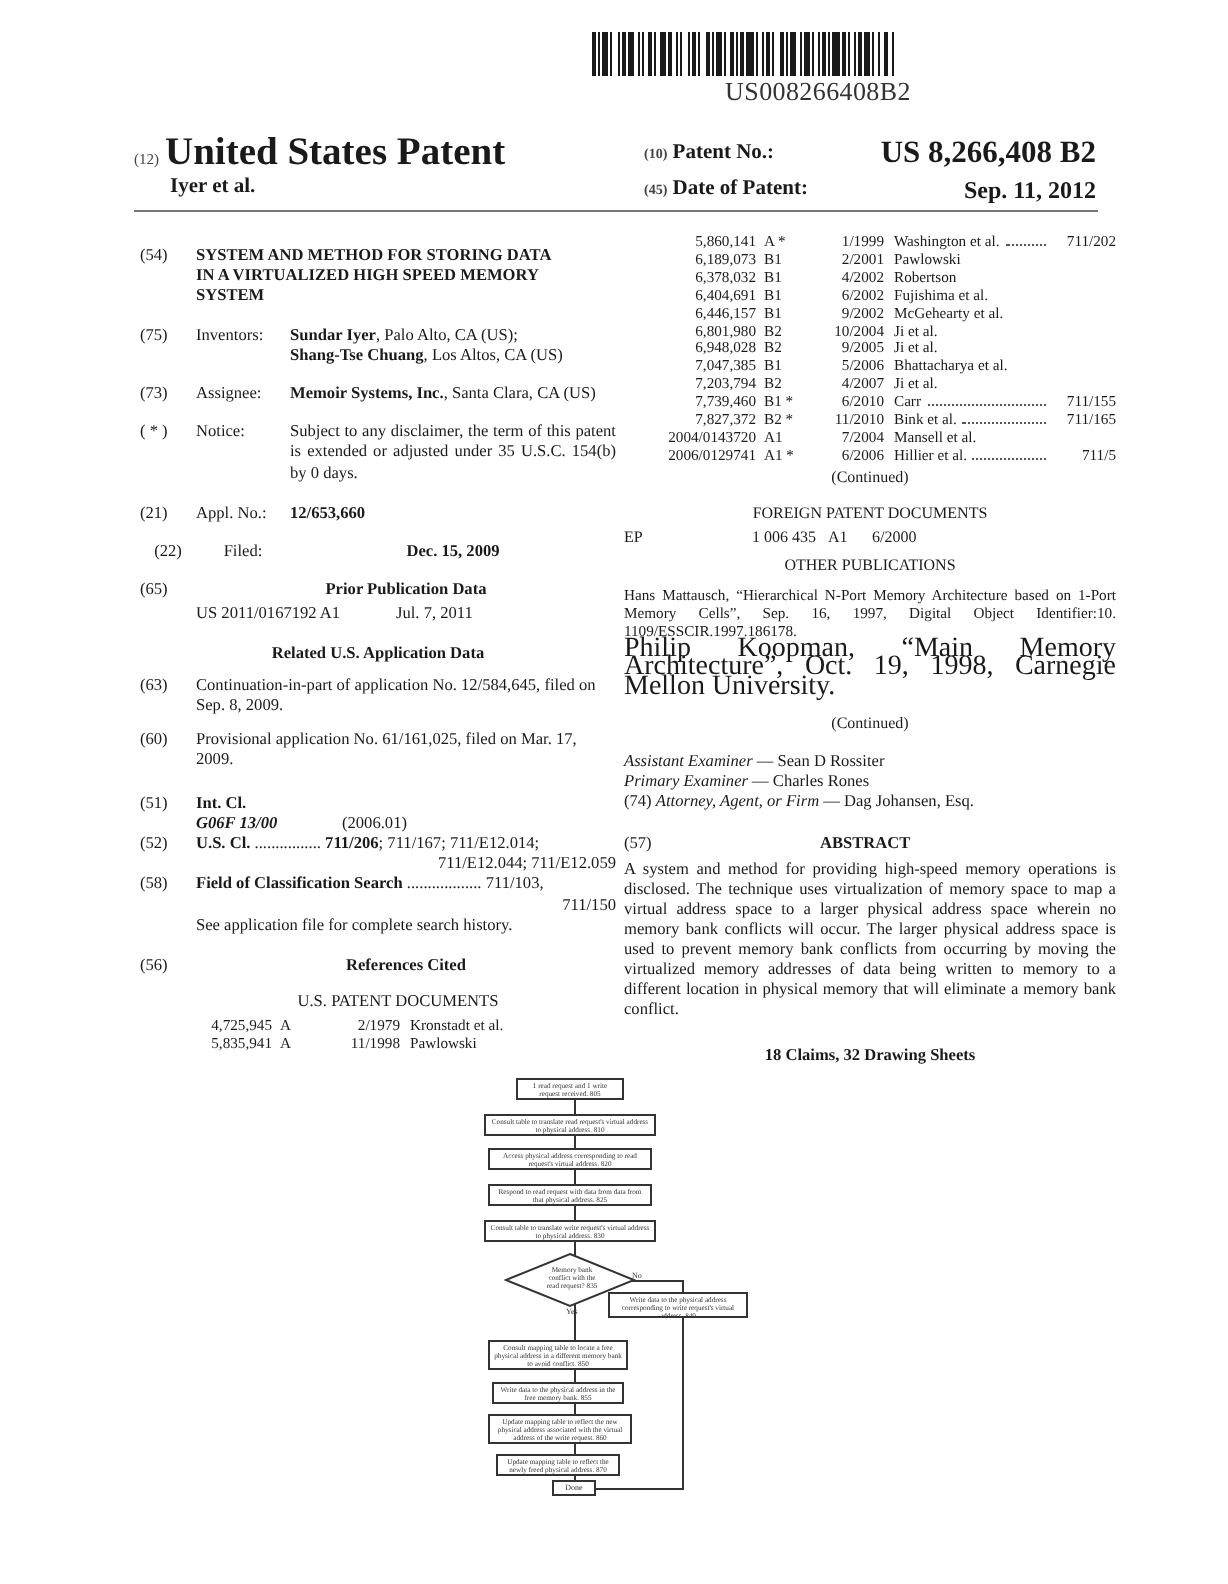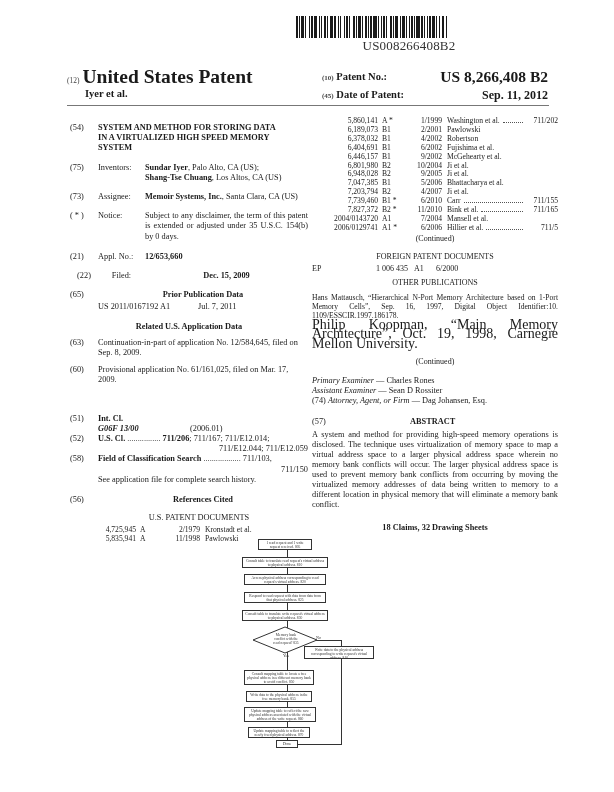--- a/index.html
+++ b/index.html
@@ -216,25 +216,25 @@
 
   <div class="row" style="margin-top:6px;justify-content:center;">
     <span class="code">(63)</span>
     <span class="val">Continuation-in-part of application No. 12/584,645, filed on Sep. 8, 2009.</span>
   </div>
   <div class="row" style="margin-top:7px;">
     <span class="code">(60)</span>
     <span class="val">Provisional application No. 61/161,025, filed on Mar. 17, 2009.</span>
   </div>
 
-  <div class="row" style="margin-top:28px;">
+  <div class="row" style="margin-top:11px;">
     <span class="code">(51)</span>
     <span class="val">
       <div class="bold">Int. Cl.</div>
-      <div><b class="ital" style="display:inline-block;width:92px;">G06F 13/00</b><span>(2006.01)</span></div>
+      <div><b class="ital" style="display:inline-block;width:73px;">G06F 13/00</b><span>(2006.01)</span></div>
     </span>
   </div>
   <div class="row">
     <span class="code">(52)</span>
     <span class="val">
       <div><b>U.S. Cl.</b> <span>................</span> <b>711/206</b><span>; 711/167; 711/E12.014;</span></div>
       <div style="text-align:right;">711/E12.044; 711/E12.059</div>
     </span>
   </div>
   <div class="row">
@@ -406,22 +406,22 @@
     <span style="width:22px;">A1</span>
     <span>6/2000</span>
   </div>
 
   <div class="center" style="margin-top:5px;">OTHER PUBLICATIONS</div>
   <div class="justify" style="margin-top:5px; font-size:7.6px; line-height:9.2px;">Hans Mattausch, “Hierarchical N-Port Memory Architecture based on 1-Port Memory Cells”, Sep. 16, 1997, Digital Object Identifier:10. 1109/ESSCIR.1997.186178.</div>
   <div class="justify" style="font-size:14px; line-height:9.2px;">Philip Koopman, “Main Memory Architecture”, Oct. 19, 1998, Carnegie Mellon University.</div>
   <div class="center" style="margin-top:9px;">(Continued)</div>
 
   <div style="margin-top:10px; font-size:8.3px; line-height:10.2px;">
+    <div><i>Assistant Examiner</i><span> — Sean D Rossiter</span></div>
     <div><i>Primary Examiner</i><span> — Charles Rones</span></div>
-    <div><i>Assistant Examiner</i><span> — Sean D Rossiter</span></div>
     <div><span>(74)</span> <i>Attorney, Agent, or Firm</i><span> — Dag Johansen, Esq.</span></div>
   </div>
 
   <div class="row" style="margin-top:10px; font-size:8.3px;">
     <span style="width:70px;">(57)</span>
     <span class="bold" style="padding-left:28px;">ABSTRACT</span>
   </div>
   <div class="justify" style="margin-top:4px; font-size:8.3px; line-height:10px;">A system and method for providing high-speed memory operations is disclosed. The technique uses virtualization of memory space to map a virtual address space to a larger physical address space wherein no memory bank conflicts will occur. The larger physical address space is used to prevent memory bank conflicts from occurring by moving the virtualized memory addresses of data being written to memory to a different location in physical memory that will eliminate a memory bank conflict.</div>
   <div class="bold center" style="margin-top:13px; font-size:8.3px;">18 Claims, 32 Drawing Sheets</div>
 </div>

